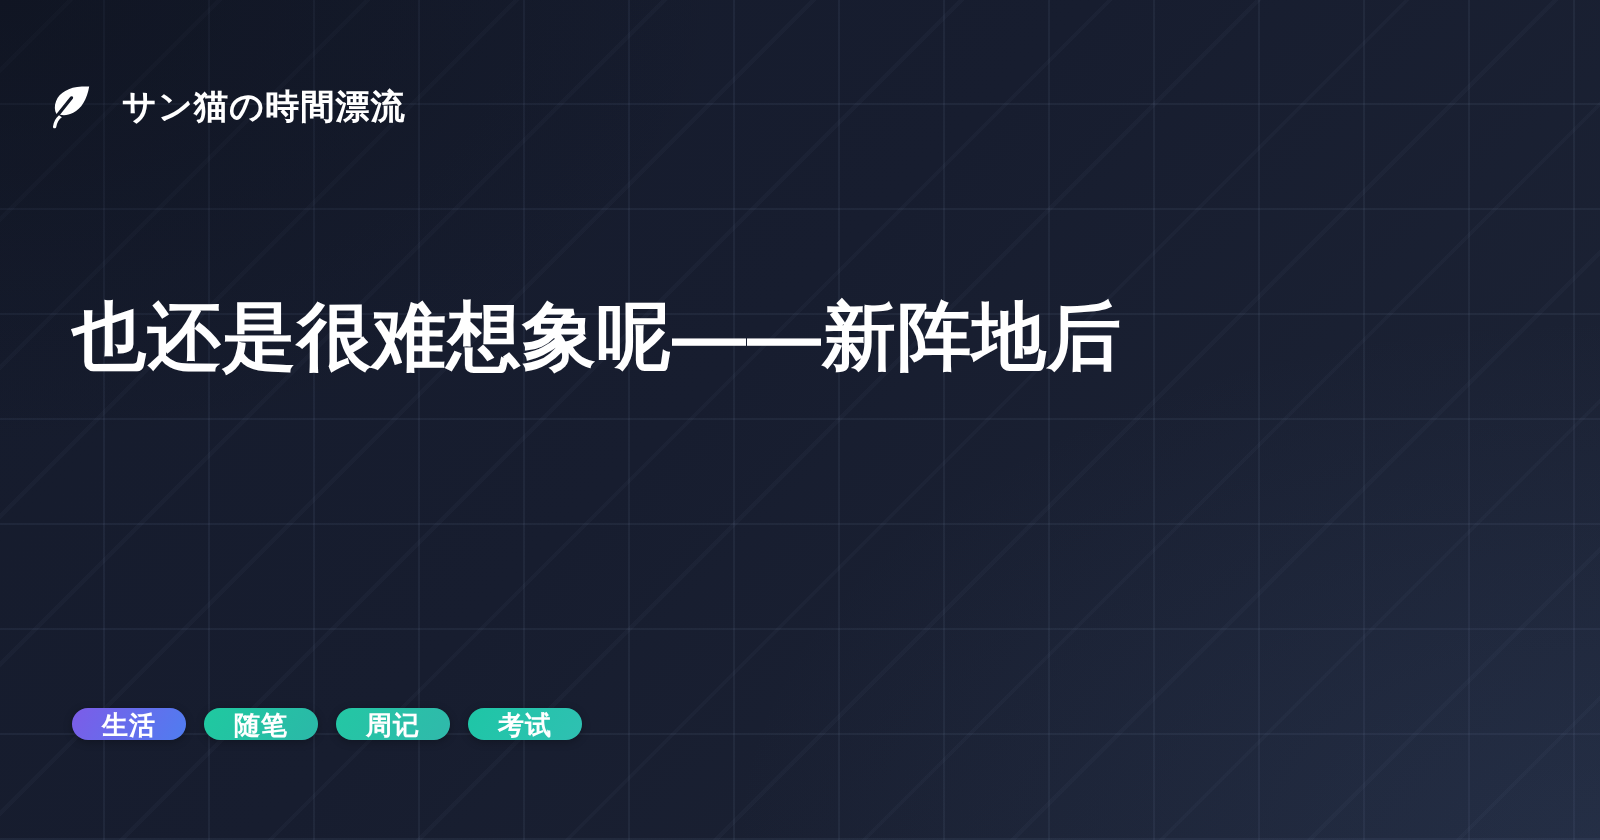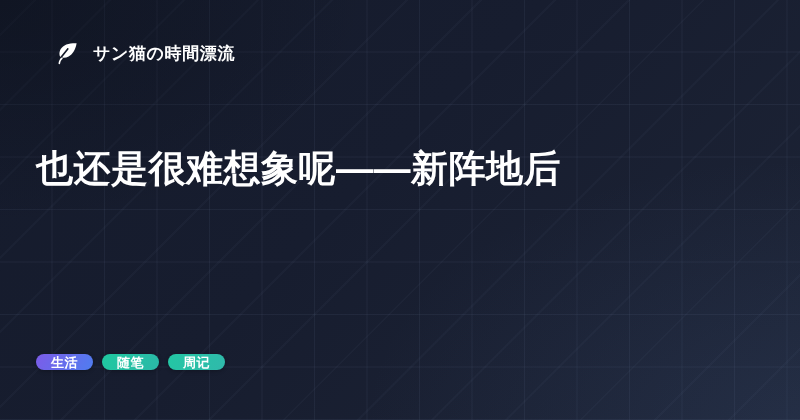--- a/index.html
+++ b/index.html
@@ -52,21 +52,21 @@
     inset: 0;
     background:
       radial-gradient(ellipse 700px 420px at 100% 100%, rgba(70,95,140,0.18) 0%, rgba(70,95,140,0) 62%),
       radial-gradient(ellipse 520px 320px at 0% 0%, rgba(10,14,24,0.45) 0%, rgba(10,14,24,0) 70%);
     pointer-events: none;
   }
 
   
   .site-header {
     position: absolute;
-    left: 52px;
+    left: 20px;
     top: 38px;
     display: flex;
     align-items: center;
     gap: 11px;
     z-index: 4;
   }
   .logo-mark {
     width: 30px;
     height: 30px;
     display: flex;
@@ -154,15 +154,16 @@
   </div>
 
   <div class="hero">
     <h1 class="hero-title">也还是很难想象呢——新阵地后</h1>
   </div>
 
   <div class="tag-row">
       <span class="tag" style="background: linear-gradient(120deg, rgb(124, 92, 232) 0%, rgb(79, 125, 240) 100%);">生活</span>
       <span class="tag" style="background: linear-gradient(120deg, rgb(31, 201, 160) 0%, rgb(43, 184, 168) 100%);">随笔</span>
       <span class="tag" style="background: linear-gradient(120deg, rgb(35, 199, 164) 0%, rgb(48, 185, 171) 100%);">周记</span>
+      <span class="tag" style="background: linear-gradient(120deg, rgb(30, 198, 166) 0%, rgb(47, 192, 178) 100%);">考试</span>
     </div>
 
 </div>
 
 </body></html>

